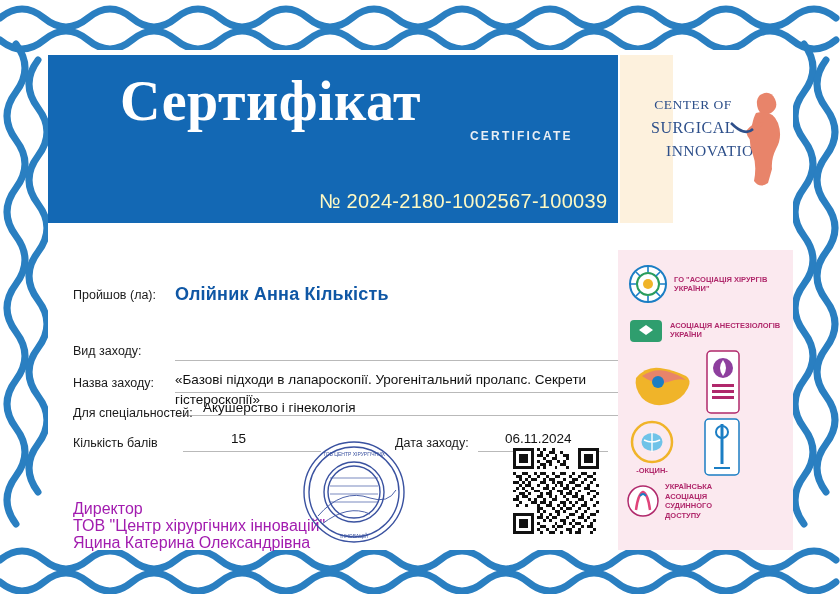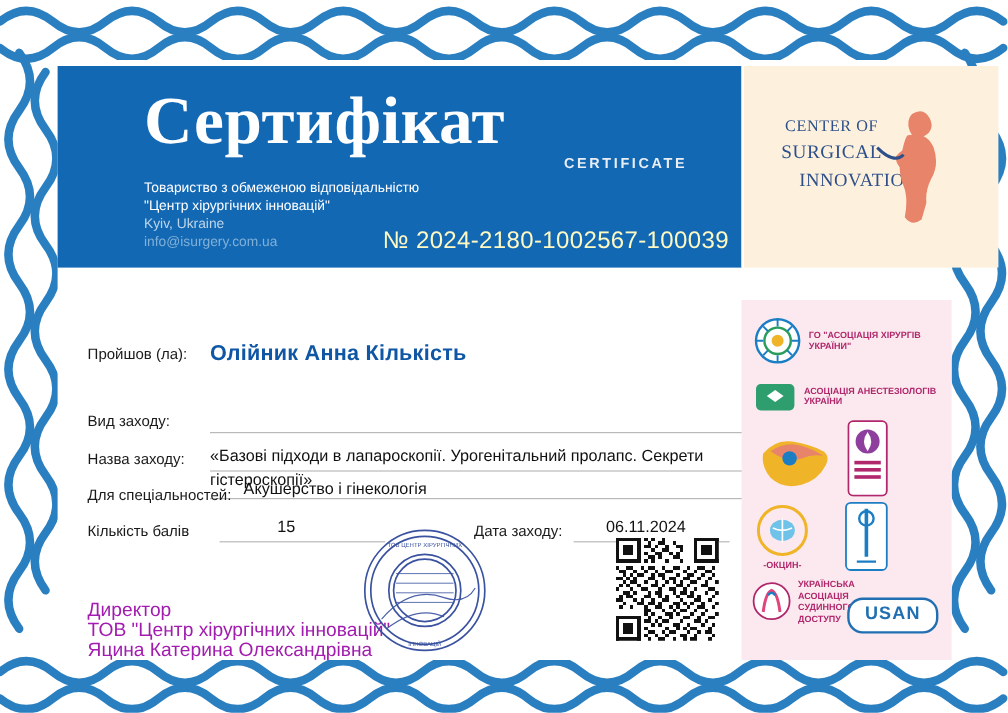--- a/index.html
+++ b/index.html
@@ -27,21 +27,21 @@
     position: absolute;
     inset: 0;
     z-index: 2;
   }
 
   
   .header {
     position: absolute;
     left: 48px;
     top: 55px;
-    width: 784px;
+    width: 625px;
     height: 168px;
     display: flex;
   }
   .header-left {
     width: 570px;
     background: #1368b4;
     color: #ffffff;
     position: relative;
   }
   .header-right {
@@ -243,26 +243,20 @@
     <rect x="48" y="50" width="745" height="500" fill="#ffffff"></rect>
   </svg>
 </div>
 
 <div class="page">
 
   <div class="header">
     <div class="header-left">
       <div class="cert-title">Сертифікат</div>
       <div class="cert-sub">CERTIFICATE</div>
-      <div class="org-block">
-        <div>Товариство з обмеженою відповідальністю</div>
-        <div>"Центр хірургічних інновацій"</div>
-        <div class="faint1">Kyiv, Ukraine</div>
-        <div class="faint2">info@isurgery.com.ua</div>
-      </div>
       <div class="cert-number">№ 2024-2180-1002567-100039</div>
     </div>
 
     <div class="header-right">
       <div class="logo-wrap">
         <div class="logo-text">
           <div class="l1">CENTER OF</div>
           <div class="l2">SURGICAL</div>
           <div class="l3">INNOVATION</div>
         </div>
@@ -595,16 +589,15 @@
 
     <div class="partner-row" style="left:8px;top:232px;">
       <svg width="34" height="34" viewBox="0 0 34 34">
         <circle cx="17" cy="17" r="15" fill="#ffffff" stroke="#b0286b" stroke-width="1.5"></circle>
         <path d="M10,26 q2,-16 7,-18 q5,2 7,18" stroke="#e0457b" stroke-width="2.5" fill="none"></path>
         <path d="M14,12 q3,-4 6,0" stroke="#1b7ec4" stroke-width="2" fill="none"></path>
       </svg>
       <div class="partner-label" style="margin-left:5px;width:76px;">УКРАЇНСЬКА АСОЦІАЦІЯ СУДИННОГО ДОСТУПУ</div>
     </div>
 
-    <div class="usan">USAN</div>
   </div>
 
 </div>
 
 </body></html>

